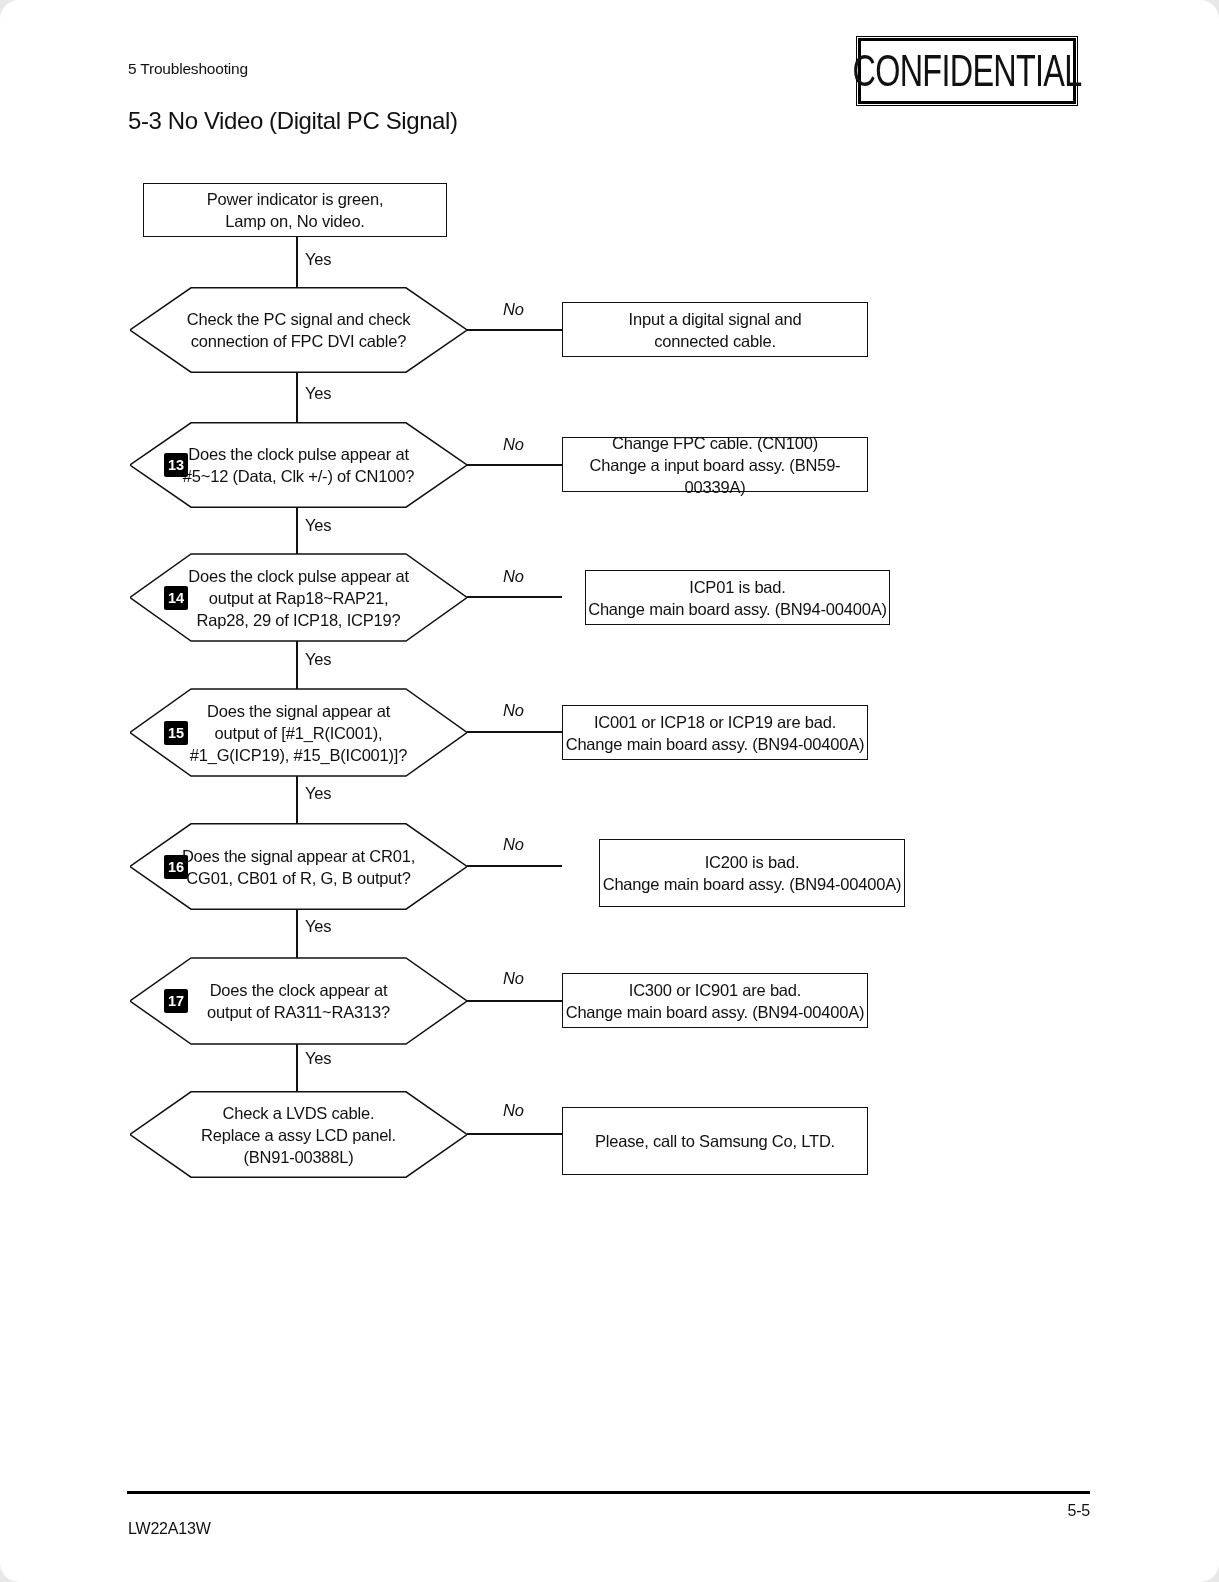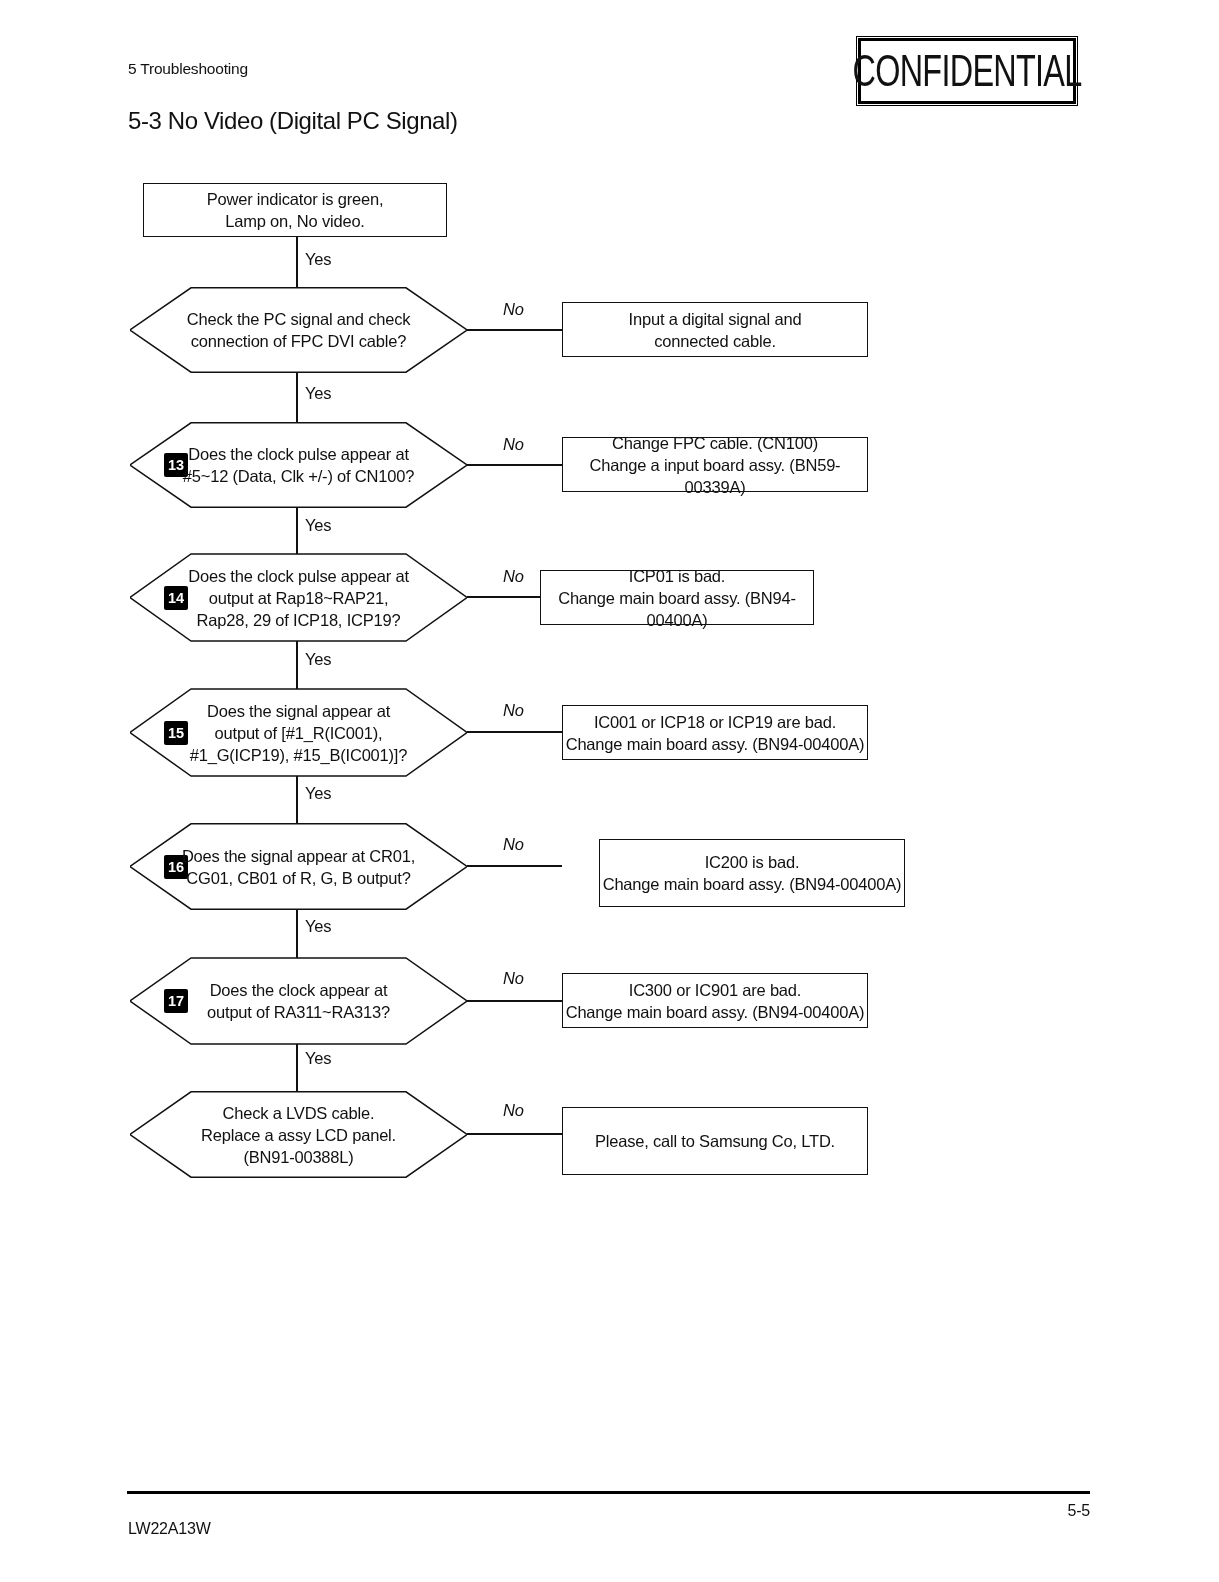--- a/index.html
+++ b/index.html
@@ -4,20 +4,21 @@
 <style>
   html,body{margin:0;padding:0;background:#e8e8e8;}
   .page{
     position:relative;
     width:1219px;height:1582px;
     margin:0 auto;
     background:#ffffff;
     font-family:"Liberation Sans",sans-serif;
     color:#111;
     overflow:hidden;
+    border-radius:19px;
   }
   .hdr-left{position:absolute;left:128px;top:60px;font-size:15.5px;letter-spacing:-0.2px;}
   .conf-box{
     position:absolute;left:858px;top:38px;width:212px;height:60px;
     border:3px solid #000;outline:1px solid #000;outline-offset:1px;
     display:flex;align-items:center;justify-content:center;background:#fff;
   }
   .conf-text{font-size:45px;font-weight:normal;white-space:nowrap;transform:scaleX(0.72);letter-spacing:-1px;}
   .page-title{position:absolute;left:128px;top:107px;font-size:24px;font-weight:normal;letter-spacing:-0.4px;}
 
@@ -158,21 +159,21 @@
   </div>
 
   <div class="rect-node" style="left:562px;top:302px;width:306px;height:55px;">
     <div class="node-text">Input a digital signal and
 connected cable.</div>
   </div>
   <div class="rect-node" style="left:562px;top:437px;width:306px;height:55px;">
     <div class="node-text">Change FPC cable. (CN100)
 Change a input board assy. (BN59-00339A)</div>
   </div>
-  <div class="rect-node" style="left:540px;top:570px;width:274px;height:55px;">
+  <div class="rect-node" style="left:585px;top:570px;width:305px;height:55px;">
     <div class="node-text">ICP01 is bad.
 Change main board assy. (BN94-00400A)</div>
   </div>
   <div class="rect-node" style="left:562px;top:705px;width:306px;height:55px;">
     <div class="node-text">IC001 or ICP18 or ICP19 are bad.
 Change main board assy. (BN94-00400A)</div>
   </div>
   <div class="rect-node" style="left:562px;top:839px;width:306px;height:68px;margin-left:37px;">
     <div class="node-text">IC200 is bad.
 Change main board assy. (BN94-00400A)</div>

